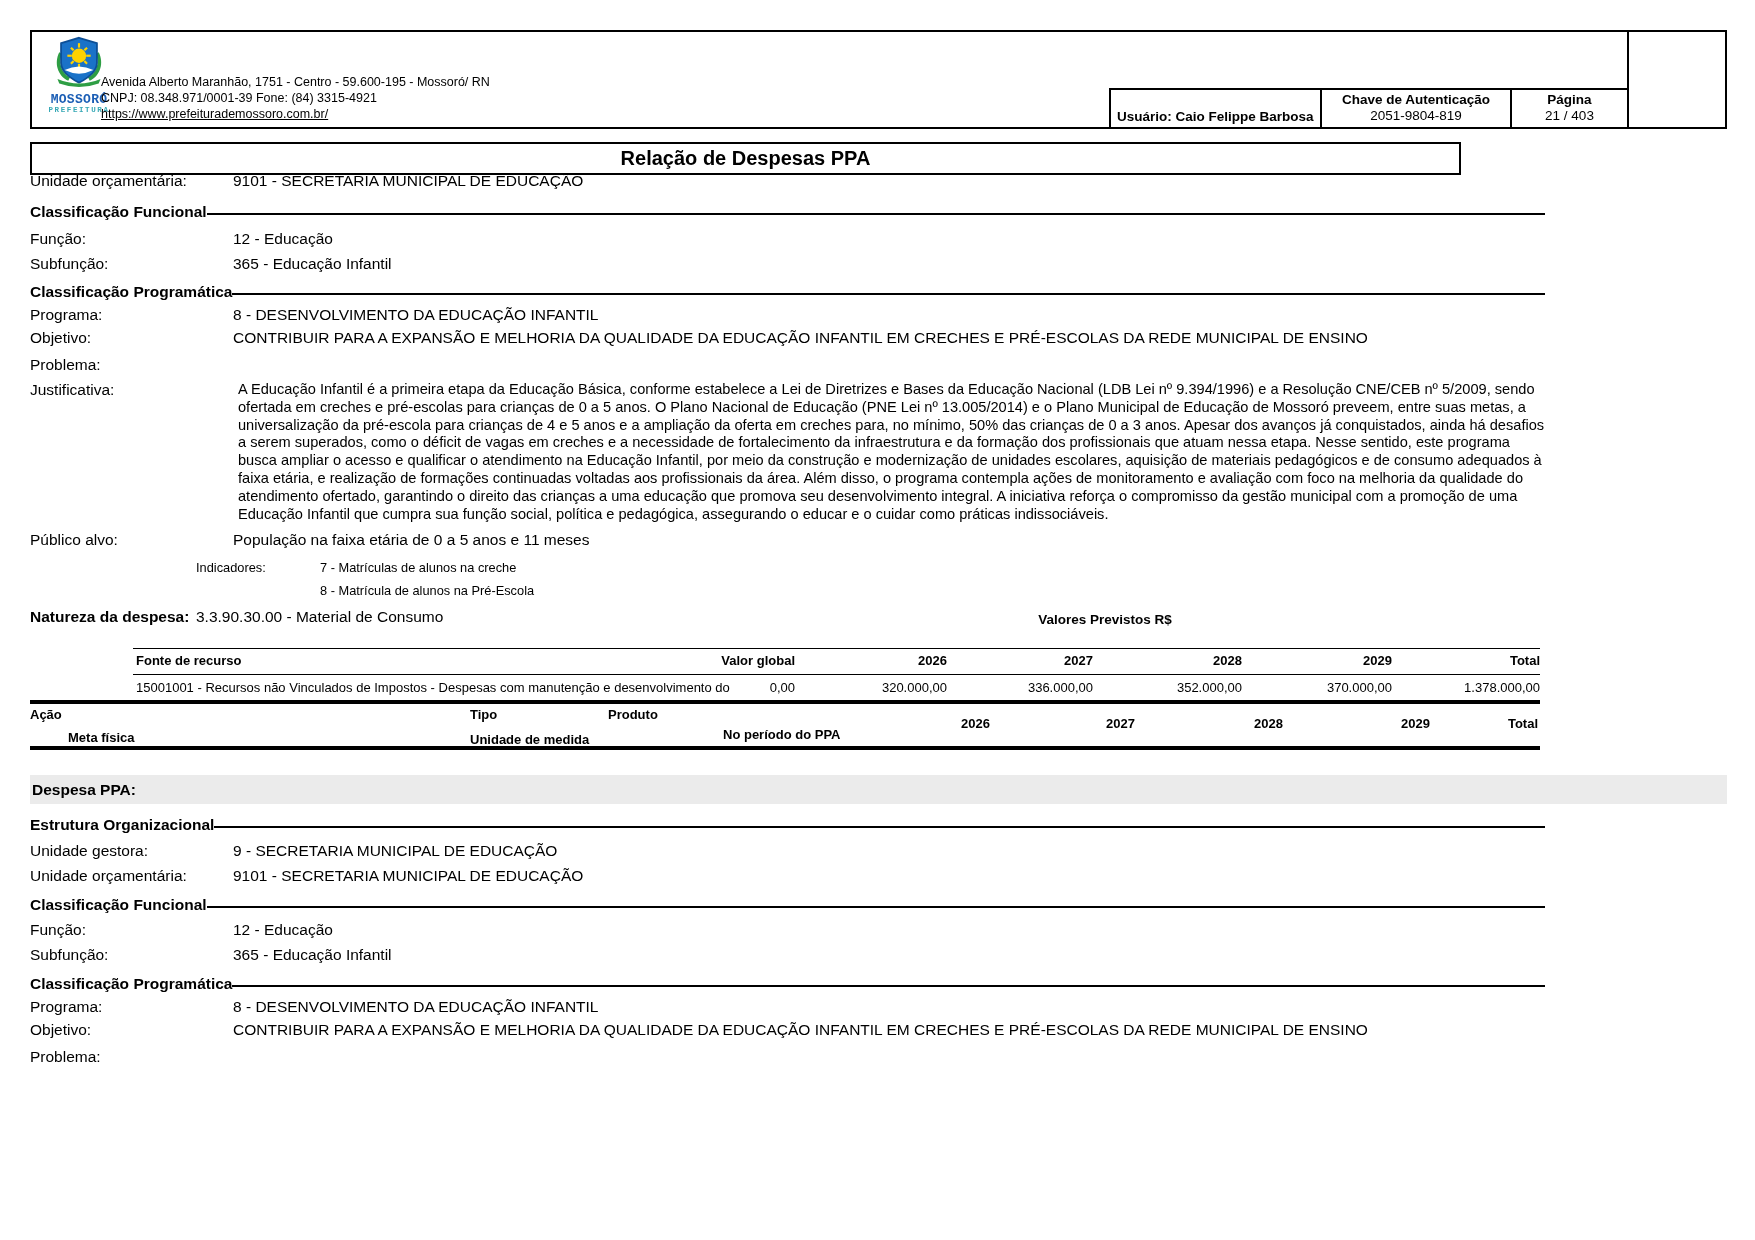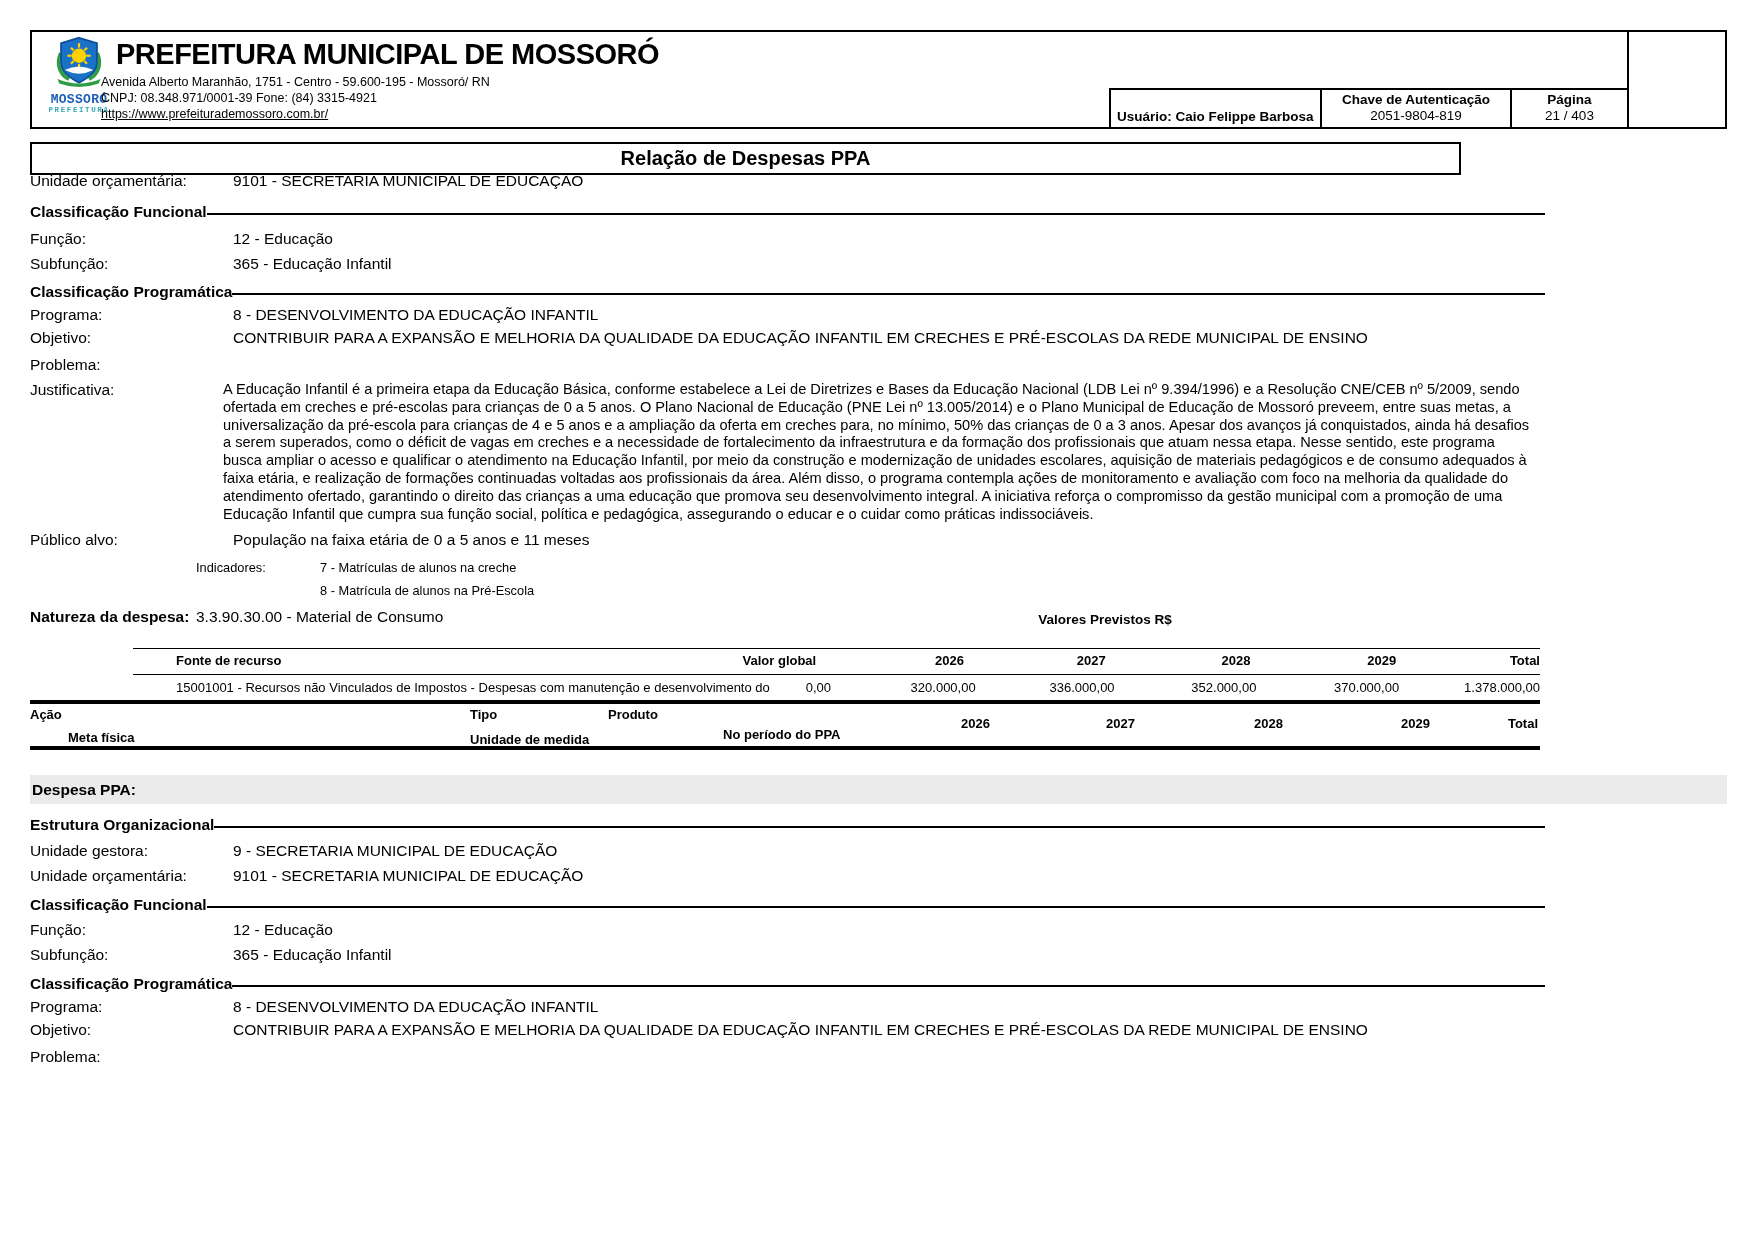--- a/index.html
+++ b/index.html
@@ -47,35 +47,35 @@
   .frow { position: absolute; left: 30px; font-size: 15.5px; white-space: nowrap; }
   .flabel { display: inline-block; width: 203px; vertical-align: top; }
   .sect {
     position: absolute; left: 30px; width: 1515px;
     display: flex; align-items: center; 
     font-size: 15.5px; font-weight: bold; white-space: nowrap;
   }
   .sect .rule { flex: 1; height: 0; border-top: 2px solid #000; margin-top: 3px; }
 
   .just-par {
-    position: absolute; left: 223px; top: 381px; width: 1314px;
+    position: absolute; left: 238px; top: 381px; width: 1314px;
     font-size: 14.6px; line-height: 17.8px; white-space: normal;
   }
   .small { font-size: 12.8px; }
   .ind-label { display: inline-block; width: 124px; }
   .nat-label { display: inline-block; width: 166px; font-weight: bold; }
 
   
   .tbl-caption { position: absolute; left: 900px; top: 612px; width: 410px; text-align: center; font-size: 13.5px; font-weight: bold; }
   .tline  { position: absolute; left: 133px; width: 1407px; height: 0; border-top: 1.5px solid #000; }
   .thick  { position: absolute; left: 30px; width: 1510px; height: 3.5px; background: #000; }
   .trow { position: absolute; left: 133px; width: 1407px; display: flex; font-size: 13px; white-space: nowrap; }
   .trow.head { font-weight: bold; }
   .tc { text-align: right; }
-  .tc-fonte { width: 580px; text-align: left; padding-left: 3px; margin-left: 40px; }
+  .tc-fonte { width: 580px; text-align: left; padding-left: 3px; }
   .tc-vg    { width: 82px;  }
   .tc-26    { width: 152px; }
   .tc-27    { width: 146px; }
   .tc-28    { width: 149px; }
   .tc-29    { width: 150px; }
   .tc-total { width: 148px; }
 
   
   .ab { position: absolute; font-size: 13px; font-weight: bold; white-space: nowrap; }
   .ab-year { width: 90px; text-align: right; }
@@ -108,21 +108,20 @@
           <line x1="41" y1="13" x2="38" y2="16"></line>
             <line x1="26" y1="28" x2="23" y2="31"></line>
         </g>
         <path d="M16 38 Q32 30 48 38 Q32 46 16 38 Z" fill="#ffffff"></path>
         <path d="M8 48 Q32 58 56 48 L54 53 Q32 61 10 53 Z" fill="#2e9e44"></path>
       </svg>
     </span>
     <div class="logo-city">MOSSORÓ</div>
     <div class="logo-sub">PREFEITURA</div>
   </div>
-  <div class="org-name">PREFEITURA MUNICIPAL DE MOSSORÓ</div>
   <div class="addr addr1">Avenida Alberto Maranhão, 1751 - Centro - 59.600-195 - Mossoró/ RN</div>
   <div class="addr addr2">CNPJ: 08.348.971/0001-39 Fone: (84) 3315-4921</div>
   <a class="addr site">https://www.prefeiturademossoro.com.br/</a>
   <div class="hdr-vline"></div>
   <div class="user-box">
     <div class="ub-cell ub-user">Usuário: Caio Felippe Barbosa</div>
     <div class="ub-cell ub-col ub-auth">
       <div class="lbl">Chave de Autenticação</div>
       <div class="val">2051-9804-819</div>
     </div>

